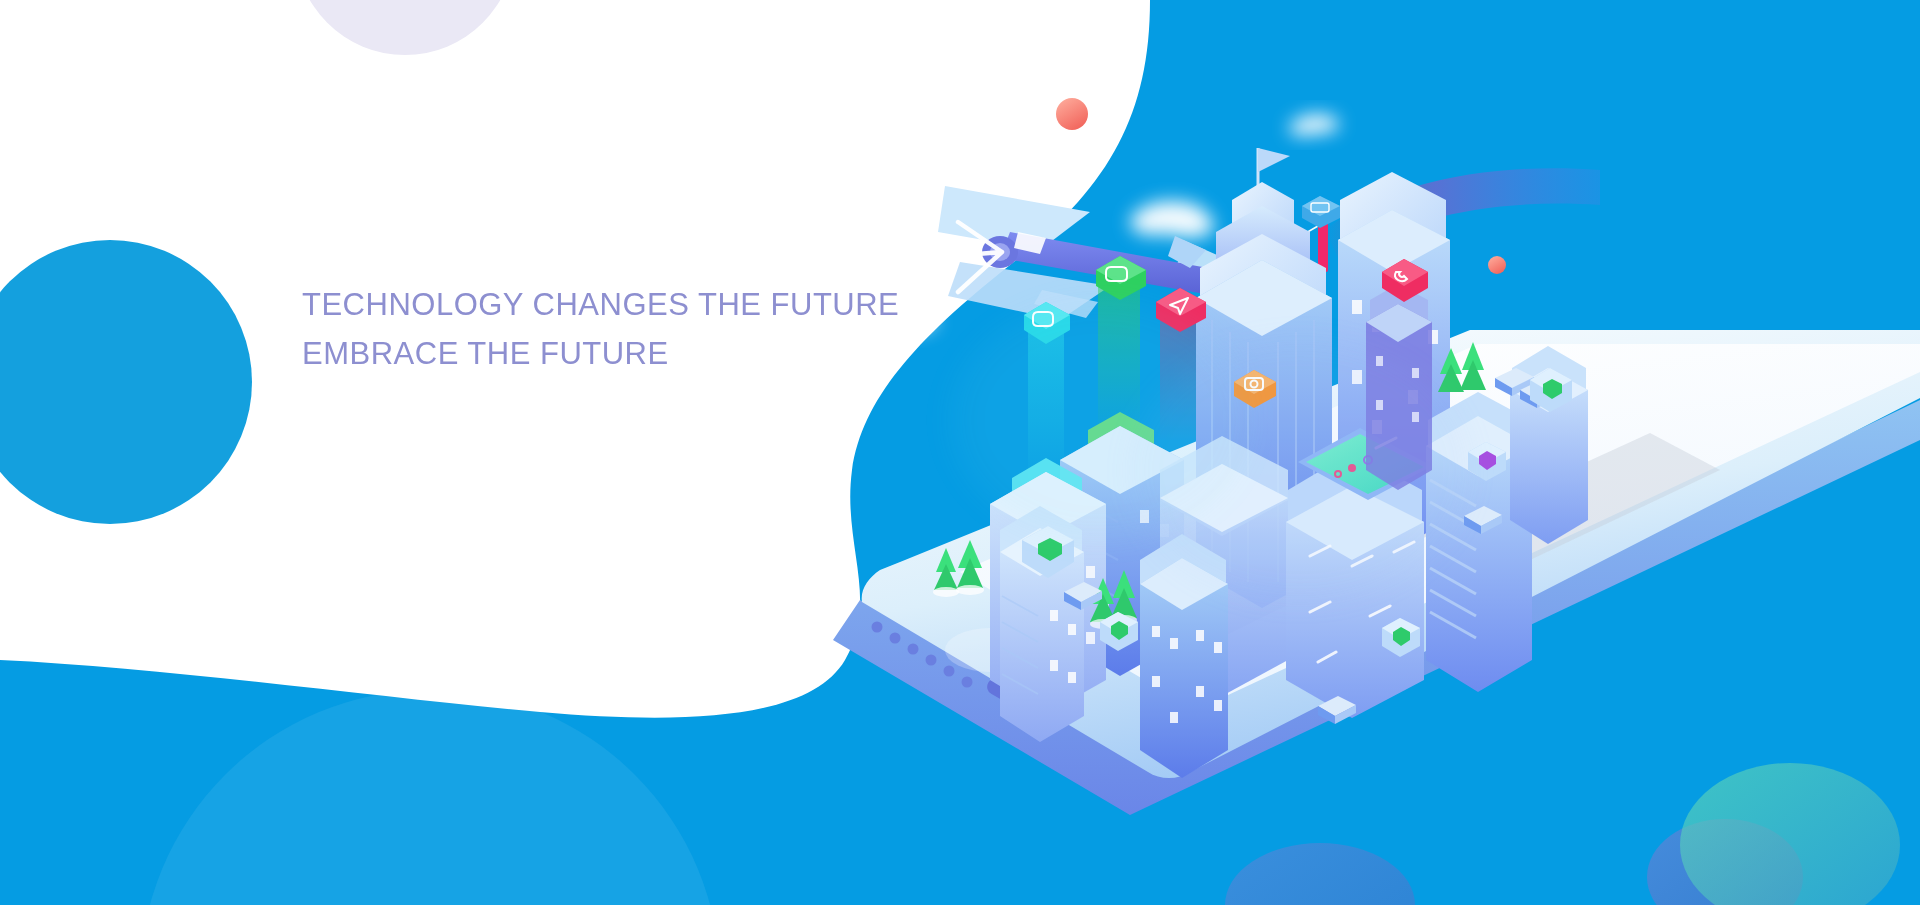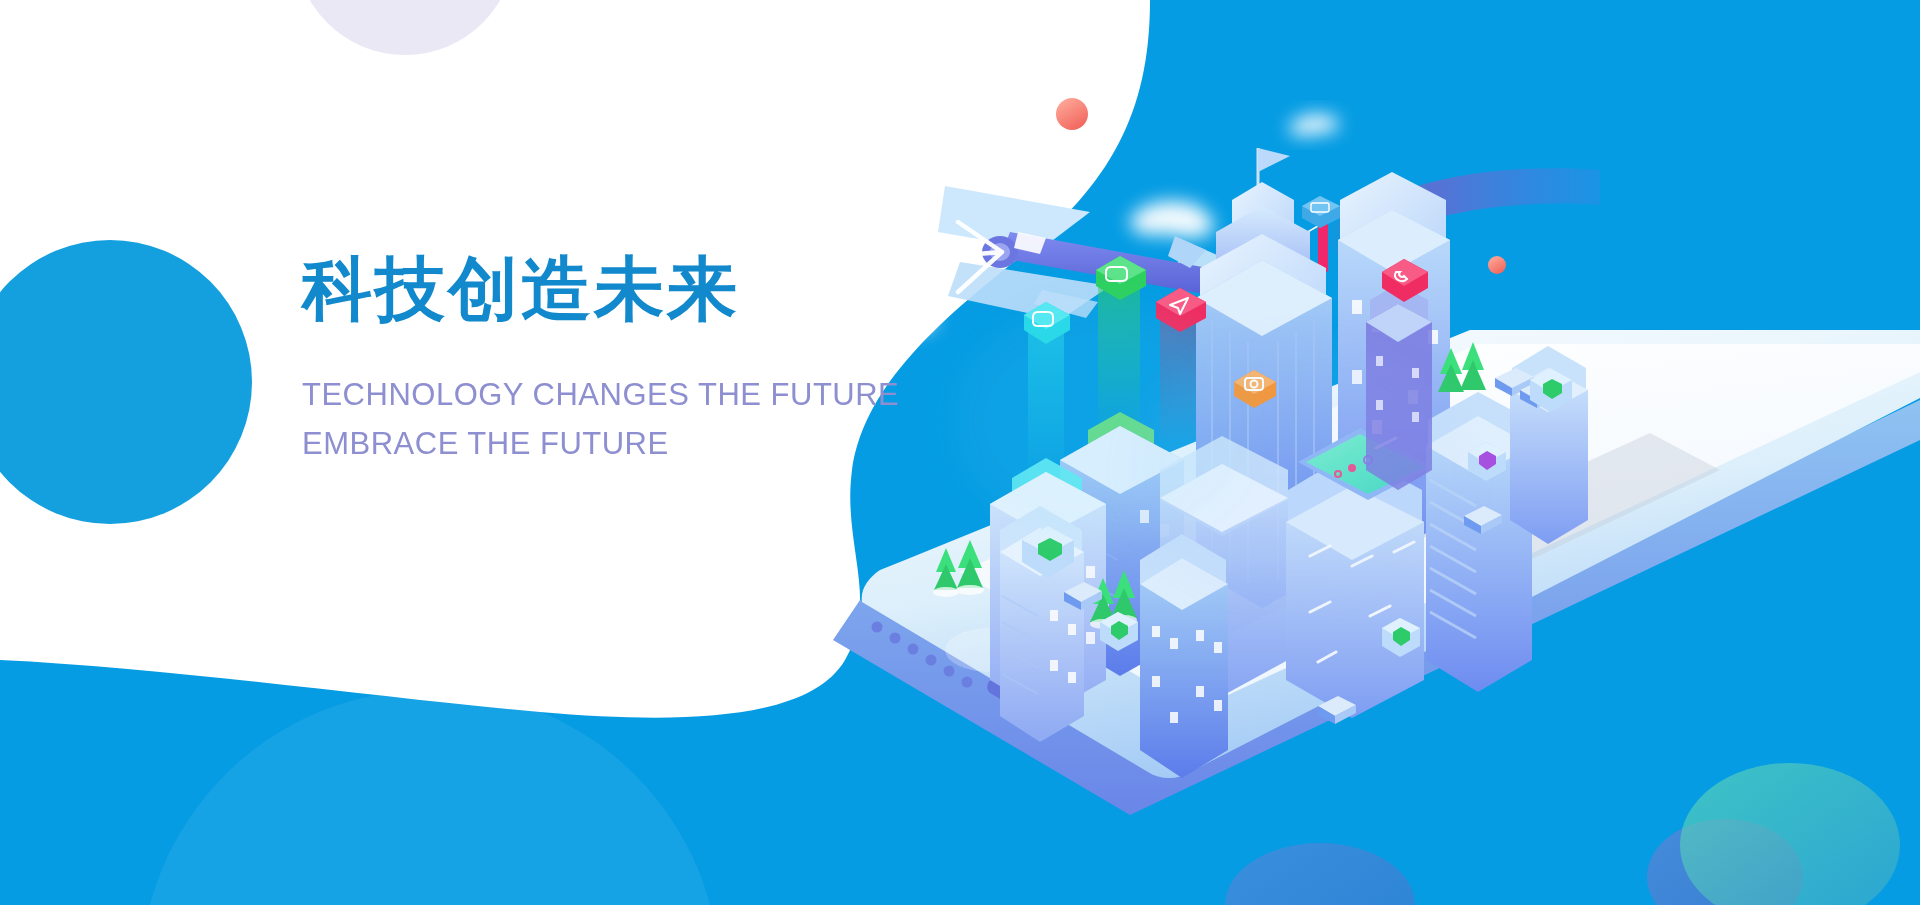--- a/index.html
+++ b/index.html
@@ -497,18 +497,17 @@
         <path d="M1400,618 L1420,628 L1400,639 L1382,628 Z" fill="#DFF0FE"></path>
         <path d="M1393,632 L1401,627 L1410,632 L1410,640 L1401,646 L1393,640 Z" fill="#2ECB6B"></path>
       </g>
     </g>
 
     <ellipse cx="1100" cy="420" rx="150" ry="120" fill="#7FE8F5" opacity="0.07" filter="url(#soft2)"></ellipse>
     <ellipse cx="1300" cy="470" rx="170" ry="130" fill="#9FC6FA" opacity="0.07" filter="url(#soft2)"></ellipse>
   </svg>
 
   <div id="copy">
-    <div class="headline">科技创造未来</div>
     <div class="sub">TECHNOLOGY CHANGES THE FUTURE</div>
     <div class="sub" style="margin-top:4px">EMBRACE THE FUTURE</div>
   </div>
 
 </div>
 
 </body></html>

